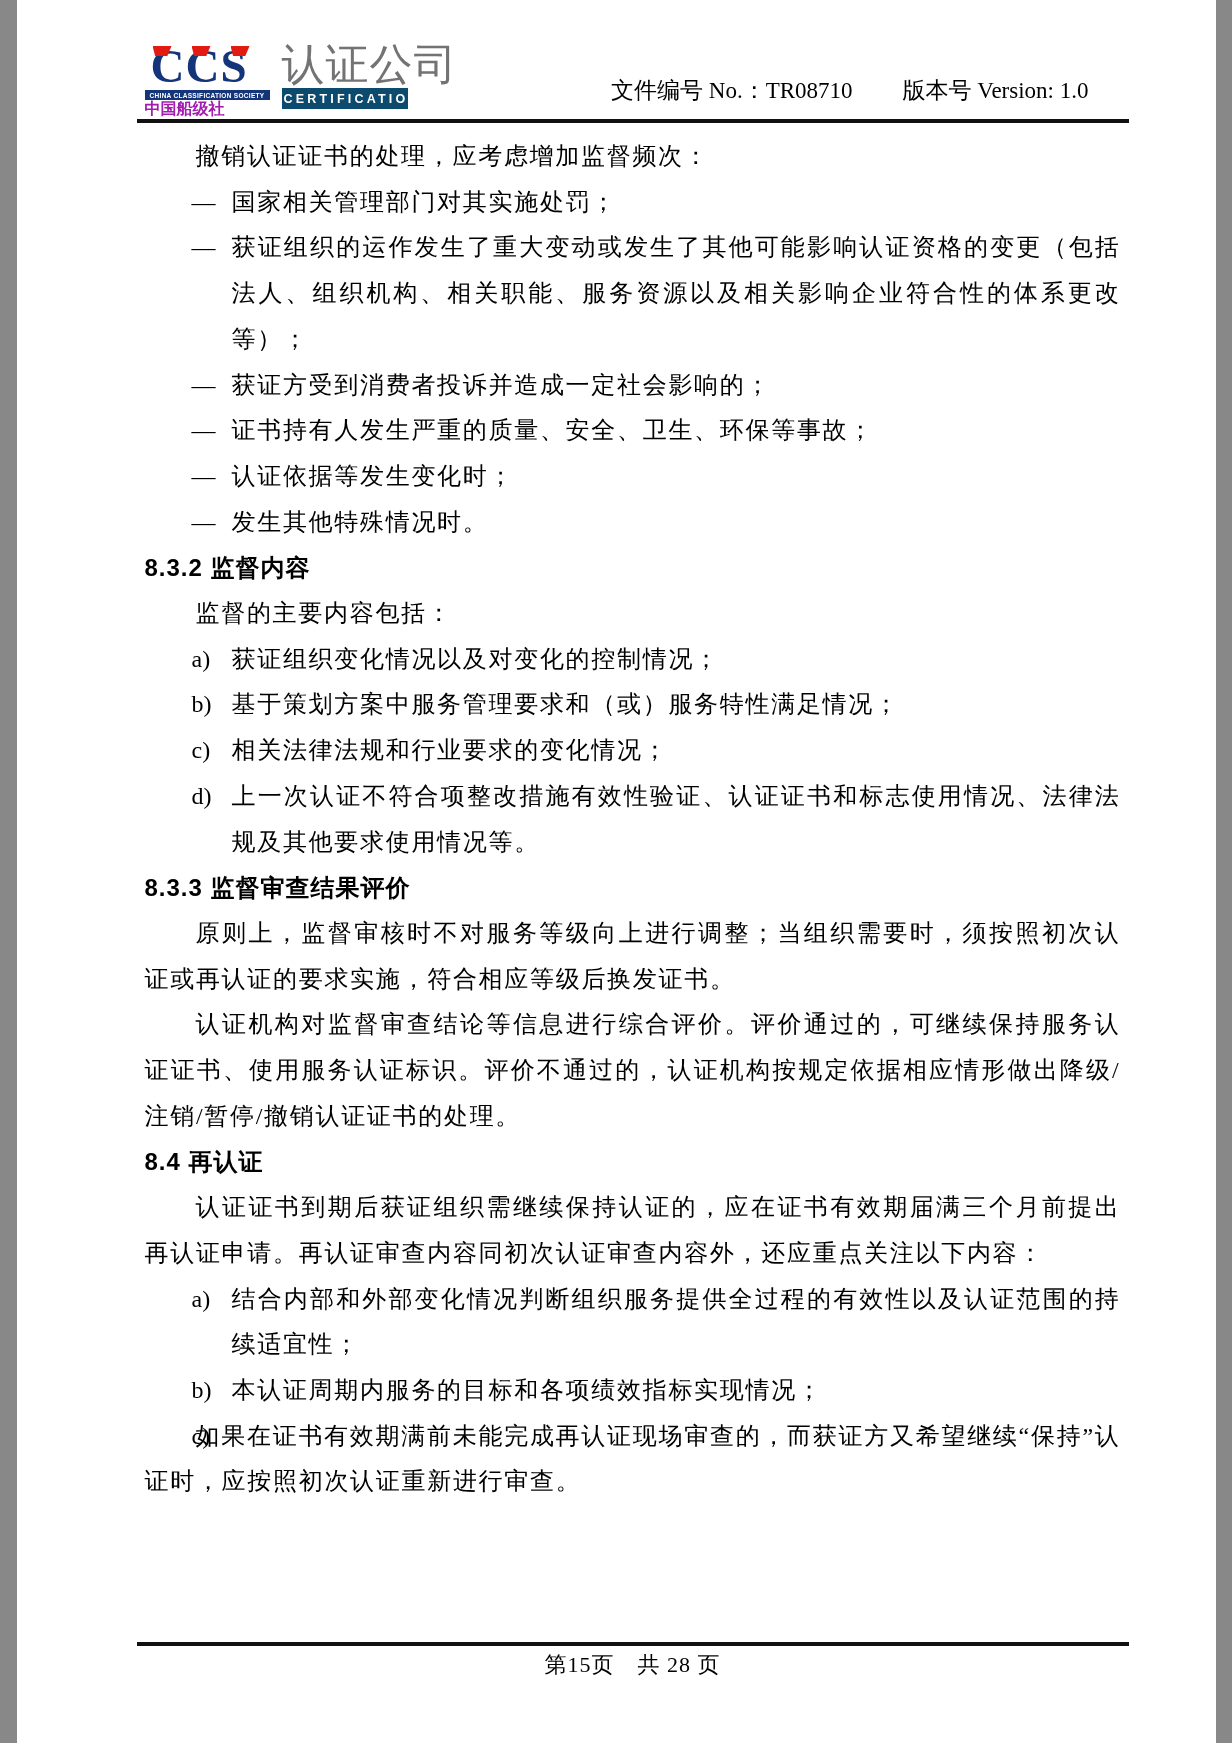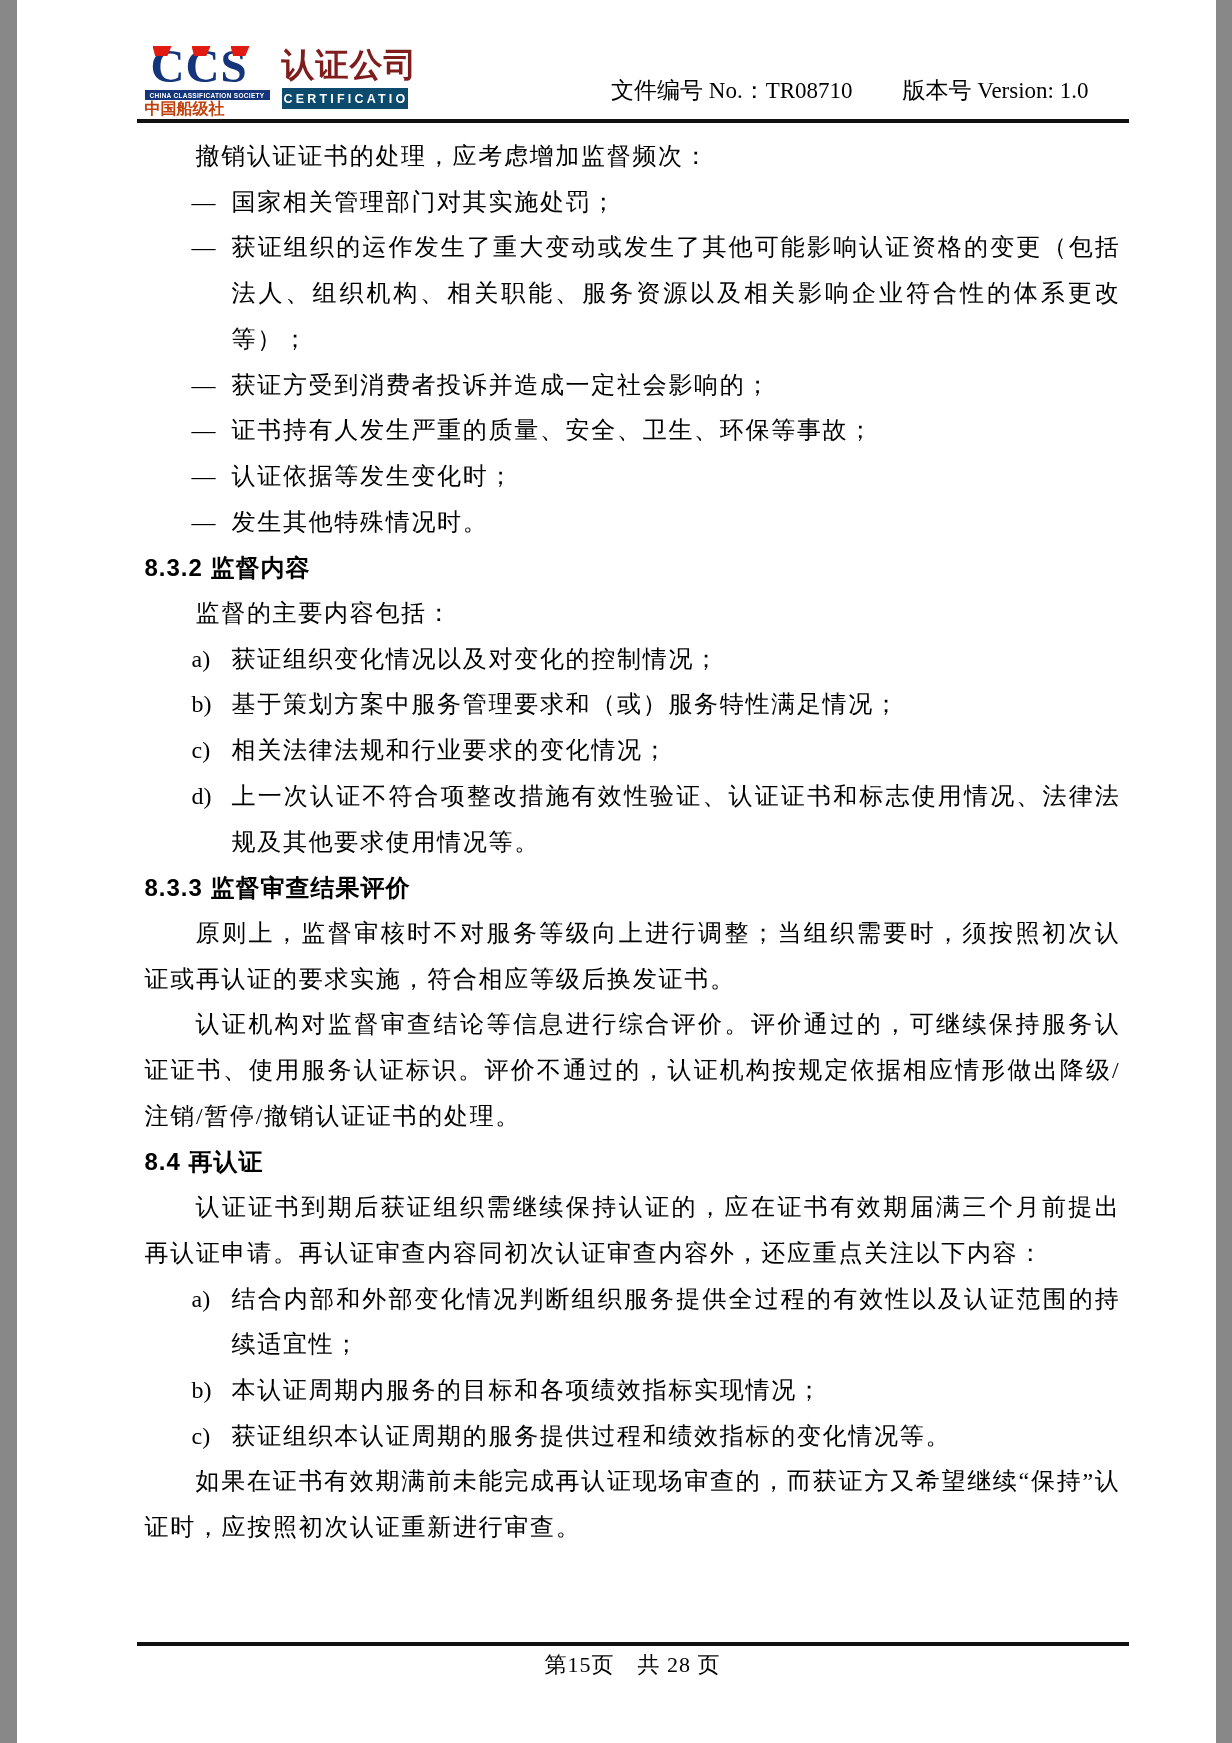--- a/index.html
+++ b/index.html
@@ -29,27 +29,27 @@
   .ccs-accent.a1{left:8px;}
   .ccs-accent.a2{left:47px;}
   .ccs-accent.a3{left:86px;}
   .soc-bar{
     margin-top:2px;width:123px;background:#15357a;color:#fff;
     font-family:"Liberation Sans",sans-serif;
     font-size:6.5px;font-weight:bold;letter-spacing:.3px;
     text-align:center;padding:2px 1px 1px 1px;white-space:nowrap;
   }
   .soc-cn{
-    width:125px;color:#c2410c;
+    width:125px;color:#a21caf;
     font-size:16px;font-weight:bold;line-height:15px;margin-top:1px;
     display:flex;justify-content:space-between;
   }
   .logo-right{margin-left:10px;width:126px;}
   .company-cn{
-    color:#7f1d1d;font-size:33px;line-height:42px;font-weight:bold;
+    color:#737373;font-size:43px;line-height:42px;font-weight:normal;
     letter-spacing:1px;white-space:nowrap;
   }
   .cert-bar{
     margin-top:2px;background:#0c4a6e;color:#fff;
     font-family:"Liberation Sans",sans-serif;
     font-size:12.5px;font-weight:bold;letter-spacing:3.2px;
     text-align:center;padding:4px 0 3px 2px;
   }
   .doc-meta{
     position:absolute;right:0;bottom:14px;
@@ -164,21 +164,20 @@
     <div class="hang">
       <span class="mark">a)</span>
       <span>结合内部和外部变化情况判断组织服务提供全过程的有效性以及认证范围的持续适宜性；</span>
     </div>
     <div class="hang">
       <span class="mark">b)</span>
       <span>本认证周期内服务的目标和各项绩效指标实现情况；</span>
     </div>
     <div class="hang">
       <span class="mark">c)</span>
-      <span>获证组织本认证周期的服务提供过程和绩效指标的变化情况等。</span>
     </div>
 
     <div class="para">如果在证书有效期满前未能完成再认证现场审查的，而获证方又希望继续“保持”认证时，应按照初次认证重新进行审查。</div>
   </div>
 
   <div class="footer-rule"></div>
   <div class="footer-text">第15页　共 28 页</div>
 
 </div>
 

